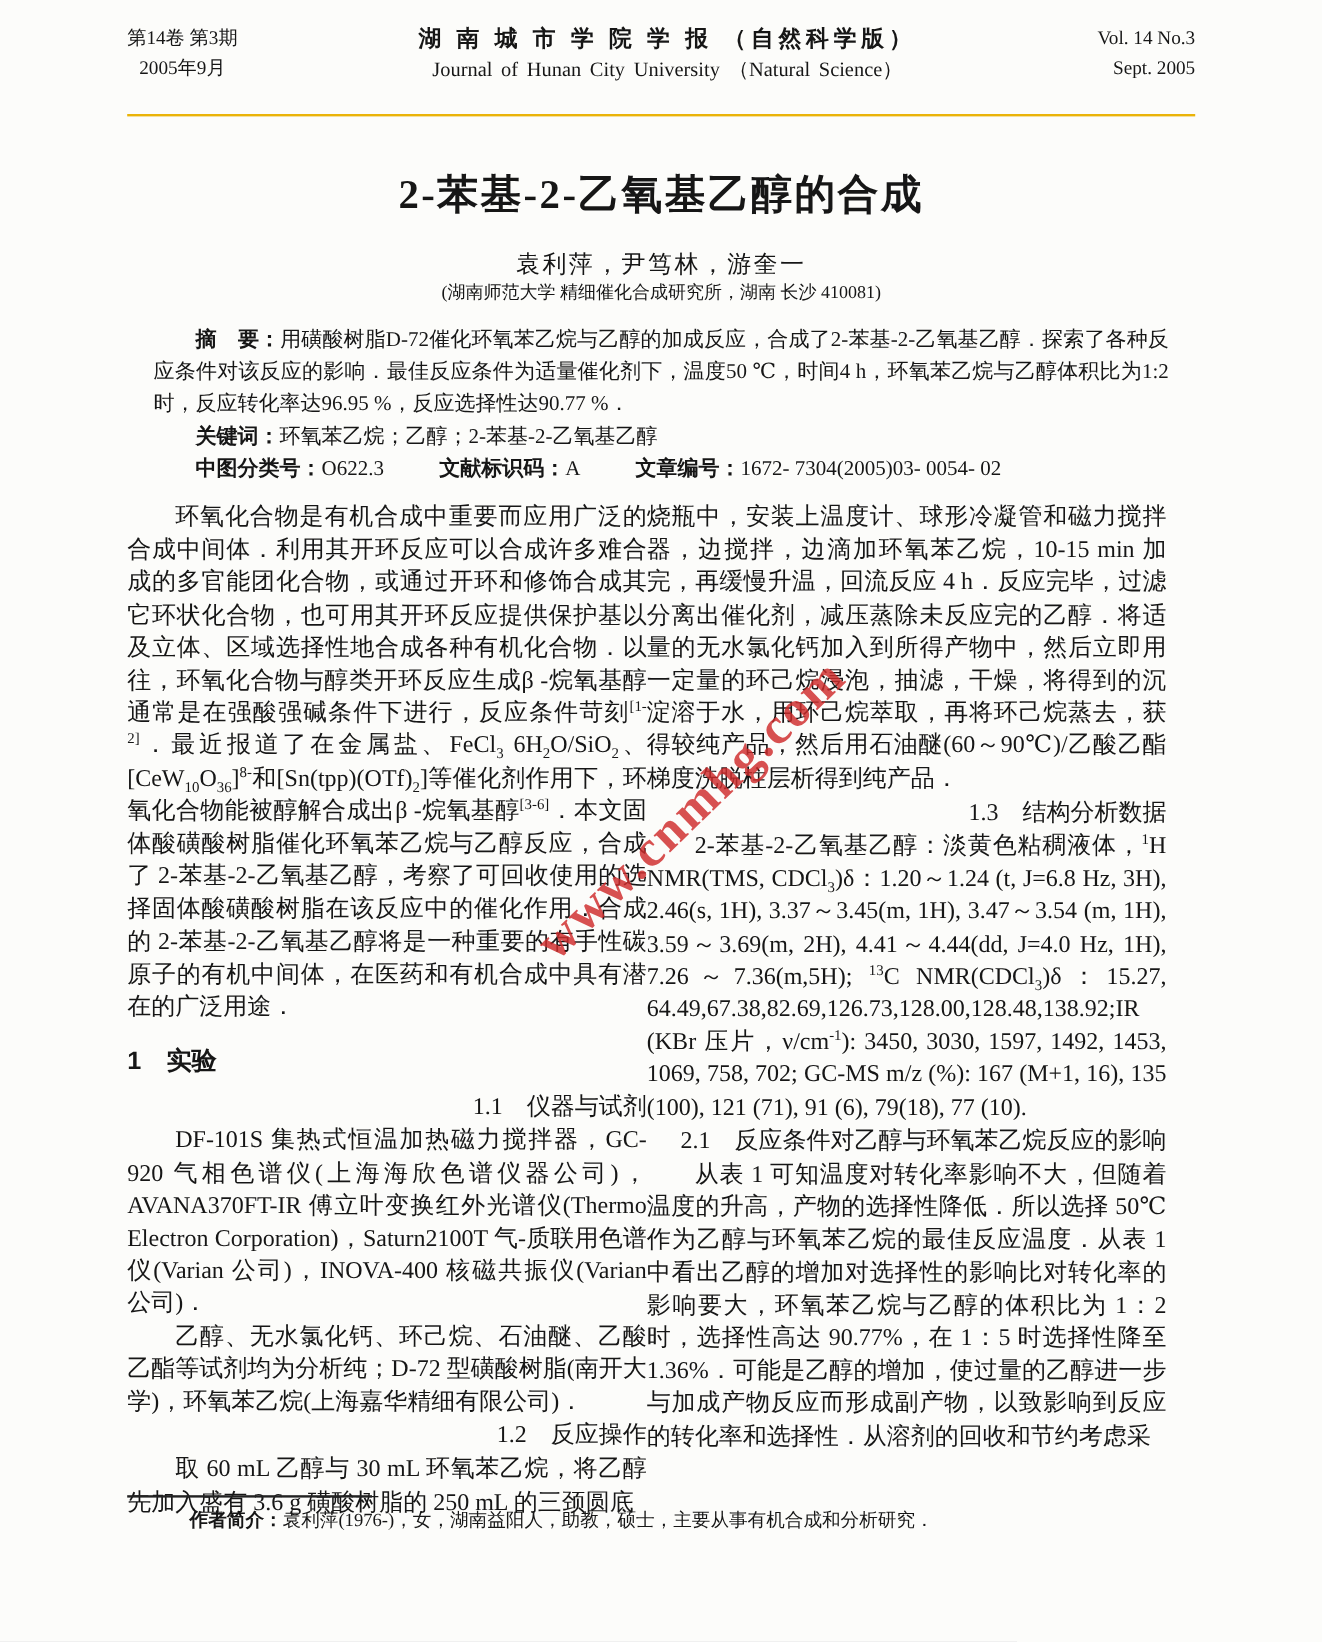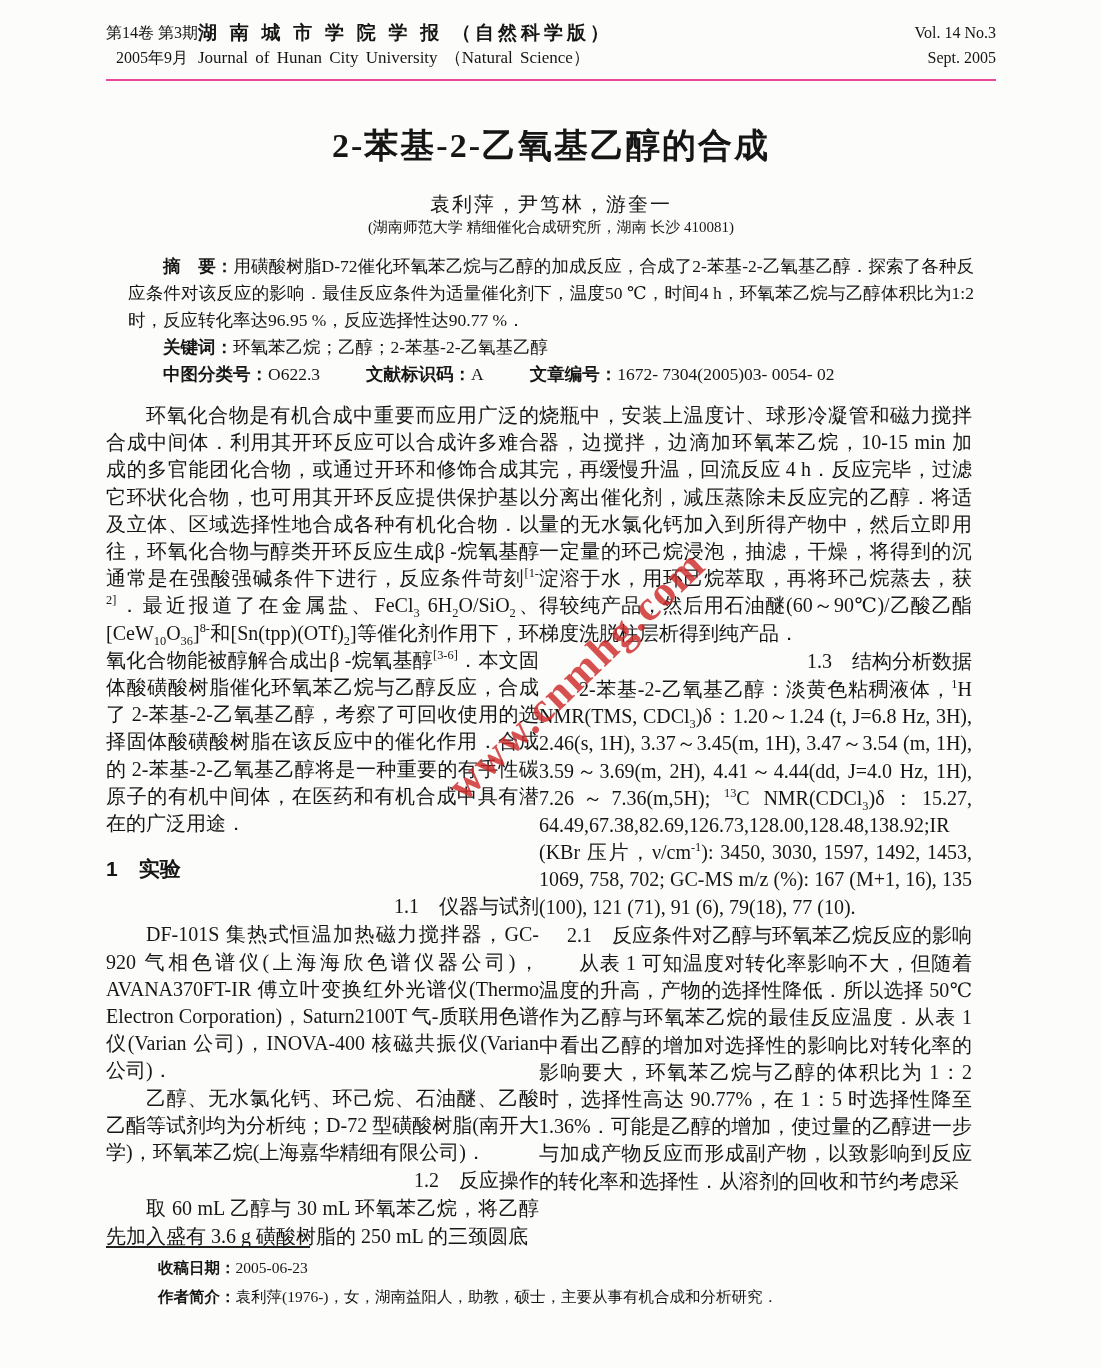--- a/index.html
+++ b/index.html
@@ -10,24 +10,24 @@
     background:#fcfcfa;
     color:#161616;
     font-family:"Liberation Serif","DejaVu Serif",serif;
     box-sizing:border-box;
     padding:20px 106px 0 106px;
     overflow:hidden;
   }
   
   .masthead{
     display:flex;justify-content:space-between;align-items:flex-start;
-    padding-bottom:8px;border-bottom:2px solid #ec4899;
+    padding-bottom:24px;border-bottom:2px solid #eab308;
   }
   .mh-left{font-size:16px;line-height:25px;text-align:center;white-space:nowrap;}
-  .mh-center{flex:1;}
+  .mh-center{flex:1;text-align:center;}
   .jn-cn{font-size:19px;font-weight:bold;letter-spacing:4px;line-height:25px;}
   .jn-en{font-size:17px;line-height:26px;word-spacing:3px;}
   .mh-right{font-size:16px;line-height:25px;text-align:right;white-space:nowrap;}
   
   .title{
     margin:0;padding-top:42px;
     text-align:center;
     font-size:34px;font-weight:600;letter-spacing:2px;
   }
   .authors{text-align:center;margin-top:22px;font-size:20px;letter-spacing:2px;}
@@ -120,19 +120,18 @@
         <div class="blk blk-p_cont">烧瓶中，安装上温度计、球形冷凝管和磁力搅拌器，边搅拌，边滴加环氧苯乙烷，10-15 min 加完，再缓慢升温，回流反应 4 h．反应完毕，过滤分离出催化剂，减压蒸除未反应完的乙醇．将适量的无水氯化钙加入到所得产物中，然后立即用一定量的环己烷浸泡，抽滤，干燥，将得到的沉淀溶于水，用环己烷萃取，再将环己烷蒸去，获得较纯产品，然后用石油醚(60～90℃)/乙酸乙酯梯度洗脱柱层析得到纯产品．</div>
         <div class="blk blk-h2">1.3　结构分析数据</div>
         <div class="blk blk-p">2-苯基-2-乙氧基乙醇：淡黄色粘稠液体，<sup>1</sup>H NMR(TMS, CDCl<sub>3</sub>)δ：1.20～1.24 (t, J=6.8 Hz, 3H), 2.46(s, 1H), 3.37～3.45(m, 1H), 3.47～3.54 (m, 1H), 3.59～3.69(m, 2H), 4.41～4.44(dd, J=4.0 Hz, 1H), 7.26～7.36(m,5H); <sup>13</sup>C NMR(CDCl<sub>3</sub>)δ：15.27, 64.49,67.38,82.69,126.73,128.00,128.48,138.92;IR (KBr 压片，ν/cm<sup>-1</sup>): 3450, 3030, 1597, 1492, 1453, 1069, 758, 702; GC-MS m/z (%): 167 (M+1, 16), 135 (100), 121 (71), 91 (6), 79(18), 77 (10).</div>
         <div class="blk blk-h2">2.1　反应条件对乙醇与环氧苯乙烷反应的影响</div>
         <div class="blk blk-p">从表 1 可知温度对转化率影响不大，但随着温度的升高，产物的选择性降低．所以选择 50℃作为乙醇与环氧苯乙烷的最佳反应温度．从表 1 中看出乙醇的增加对选择性的影响比对转化率的影响要大，环氧苯乙烷与乙醇的体积比为 1：2 时，选择性高达 90.77%，在 1：5 时选择性降至 1.36%．可能是乙醇的增加，使过量的乙醇进一步与加成产物反应而形成副产物，以致影响到反应的转化率和选择性．从溶剂的回收和节约考虑采</div>
       </div>
   </div>
 
   <div class="footnote">
     <div class="fn-rule"></div>
-    <p><span class="lbl">收稿日期：</span><span>2005-06-23</span></p>
     <p><span class="lbl">作者简介：</span><span>袁利萍(1976-)，女，湖南益阳人，助教，硕士，主要从事有机合成和分析研究．</span></p>
   </div>
 
   <div class="watermark" style="color: rgb(207, 43, 43);">www.cnmhg.com</div>
 
 </div>
 
 </body></html>

